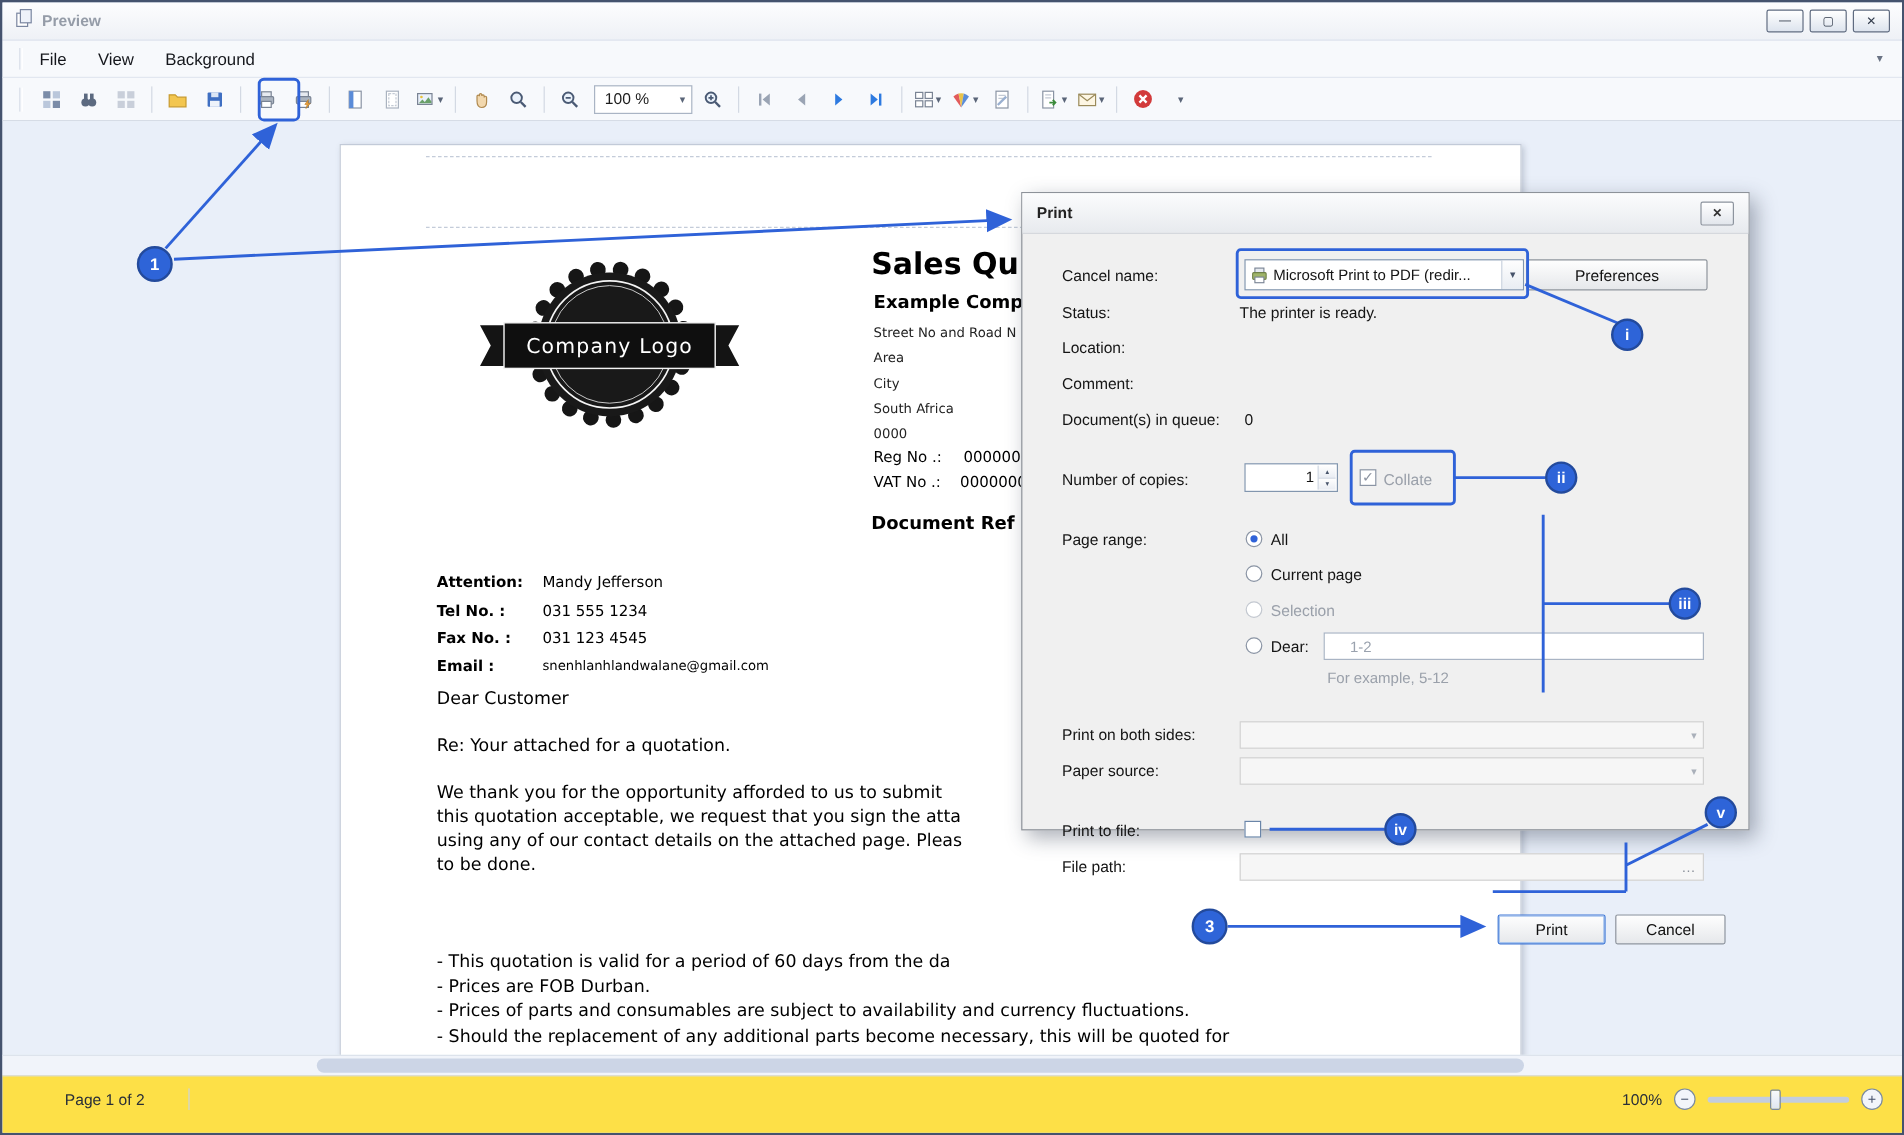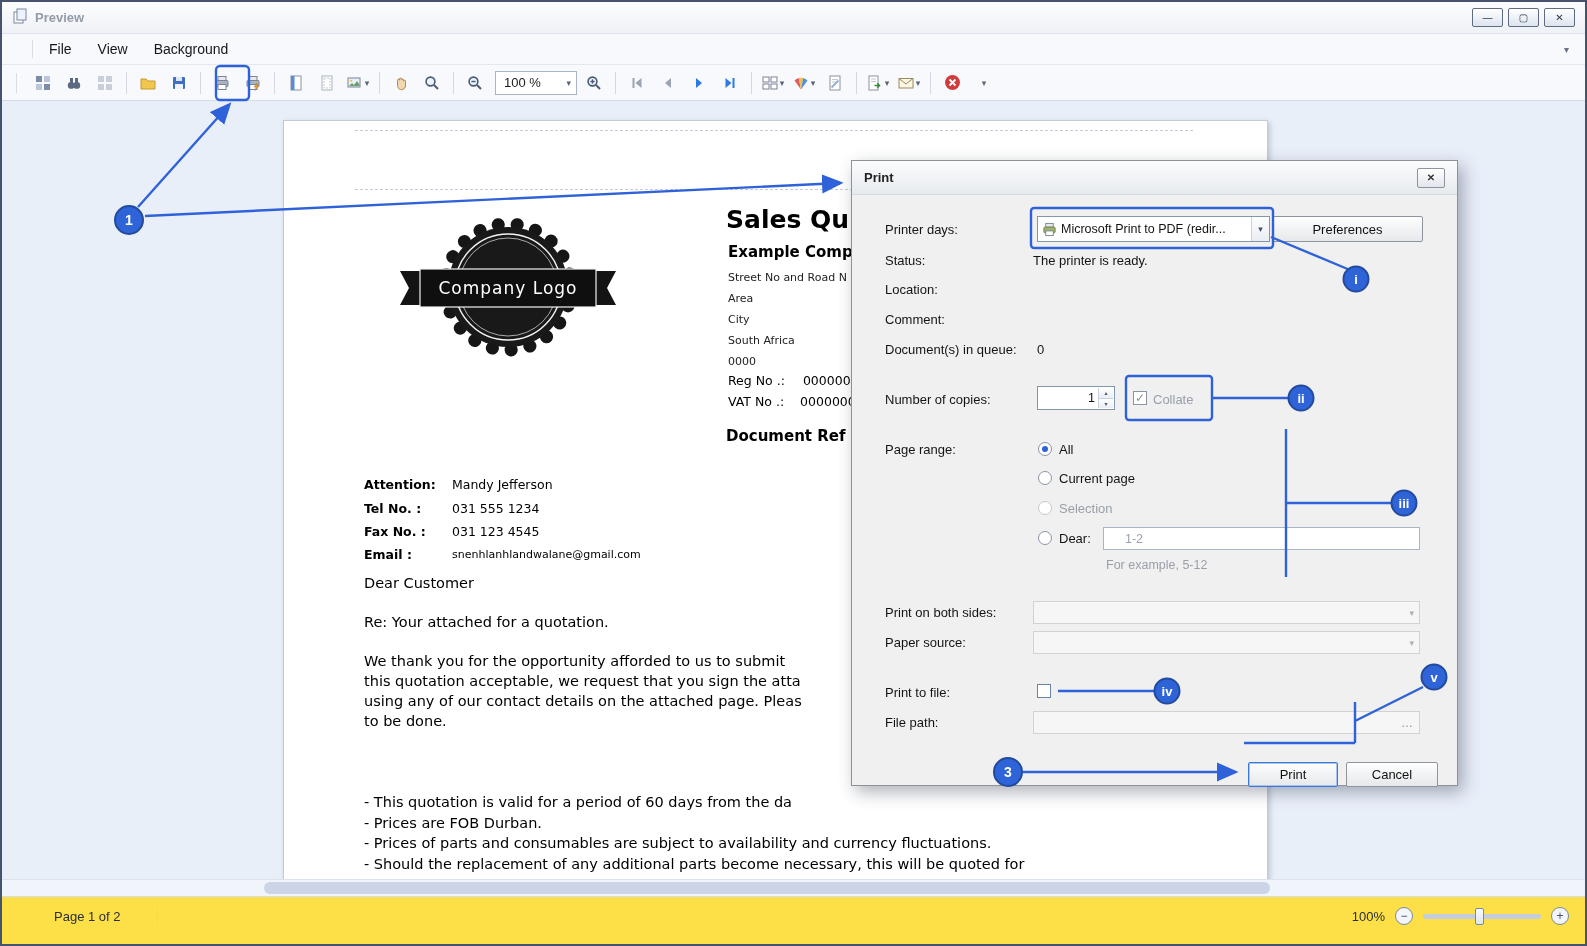--- a/index.html
+++ b/index.html
@@ -8,21 +8,21 @@
     font-family:"Liberation Sans",sans-serif;overflow:hidden;}
   
   .titlebar{position:absolute;left:0;top:0;right:0;height:32px;background:linear-gradient(#fdfdfe,#eef1f6);
     border-bottom:1px solid #dde2ec;display:flex;align-items:center;padding:0 10px;}
   .title-text{color:#959ca8;font-weight:bold;font-size:13px;margin-left:7px;}
   .win-controls{margin-left:auto;display:flex;gap:5px;}
   .win-btn{width:31px;height:19px;border:1px solid #5f6b80;border-radius:2px;background:linear-gradient(#ffffff,#dde4ee);
     display:flex;align-items:center;justify-content:center;font-size:10px;color:#2e3848;cursor:default;}
   
   .menubar{position:absolute;left:0;top:32px;right:0;height:31px;background:#f7f9fc;border-bottom:1px solid #e2e7f0;
-    display:flex;align-items:center;padding-left:30px;font-size:14px;color:#15171c;}
+    display:flex;align-items:center;padding-left:14px;font-size:14px;color:#15171c;}
   .menu-grip{width:3px;height:18px;border-left:1px solid #d8dee8;border-right:1px solid #fff;margin-right:14px;}
   .menu-item{margin-right:26px;cursor:default;}
   .menubar .right-chev{margin-left:auto;margin-right:16px;color:#6a7384;font-size:10px;}
   
   .toolbar{position:absolute;left:0;top:63px;right:0;height:36px;background:#f7f9fc;border-bottom:1px solid #d6dce6;
     display:flex;align-items:center;padding-left:14px;}
   .tgrip{width:3px;height:20px;border-left:1px solid #d8dee8;border-right:1px solid #fff;margin-right:10px;}
   .tbtn{height:28px;min-width:28px;display:flex;align-items:center;justify-content:center;border-radius:3px;margin-right:3px;cursor:default;}
   .tsep{width:1px;height:22px;background:#d3d9e3;margin:0 7px 0 4px;}
   .tchev{font-size:9px;color:#5a6578;margin-left:2px;}
@@ -40,21 +40,21 @@
   .addr{left:444px;top:146px;font-size:11px;line-height:21px;color:#222;}
   .regrow{font-size:12.5px;}
   .docref{left:442px;top:306px;font-size:15px;font-weight:bold;}
   .c-lbl{left:80px;font-size:12.5px;font-weight:bold;}
   .c-val{left:168px;font-size:12.5px;}
   .body-txt{font-size:14.5px;line-height:20px;}
   .cond-txt{font-size:14.5px;line-height:20.5px;}
   .hscroll{position:absolute;left:0;bottom:0;right:0;height:17px;background:#f1f4fa;border-top:1px solid #dde3ec;}
   .hthumb{position:absolute;left:262px;top:2px;width:1006px;height:12px;background:#ccd5e6;border-radius:6px;}
   
-  .dialog{position:absolute;left:849px;top:158px;width:607px;height:626px;background:#f0f0f0;border:1px solid #8d9299;
+  .dialog{position:absolute;left:849px;top:158px;width:607px;height:532px;background:#f0f0f0;border:1px solid #8d9299;
     box-shadow:5px 6px 16px rgba(40,50,70,.38);z-index:40;font-size:13px;color:#141414;}
   .dlg-title{position:absolute;left:0;top:0;right:0;height:34px;background:linear-gradient(#fbfcfd,#e7eaee);
     border-bottom:1px solid #d5d8dd;display:flex;align-items:center;padding:0 12px;font-weight:bold;color:#222;}
   .dlg-close{margin-left:auto;width:28px;height:20px;border:1px solid #8d949e;border-radius:2px;
     background:linear-gradient(#ffffff,#e2e6ec);display:flex;align-items:center;justify-content:center;font-size:10px;color:#333;}
   .dlbl,.dval{position:absolute;white-space:nowrap;}
   .gray{color:#9aa0aa;}
   .combo{position:absolute;background:#fff;border:1px solid #8296ae;display:flex;align-items:center;overflow:hidden;}
   .combo .ctext{font-size:12.5px;margin-left:4px;white-space:nowrap;}
   .chev-btn{margin-left:auto;width:18px;align-self:stretch;border-left:1px solid #c9d2de;display:flex;align-items:center;
@@ -396,21 +396,21 @@
   </div>
 
   <div class="dialog">
     <div class="dlg-title">
       <span>Print</span>
       <div class="dlg-close">
         <span>✕</span>
       </div>
     </div>
 
-    <span class="dlbl" style="left:33px;top:61px">Printer days:</span>
+    <span class="dlbl" style="left:33px;top:61px">Cancel name:</span>
     <div class="combo" style="left:185px;top:55px;width:233px;height:26px">
       <svg width="15" height="15" viewBox="0 0 16 16" style="margin-left:4px">
           <rect x="4" y="1.5" width="8" height="4" fill="#e6eaf0" stroke="#7a8494"></rect>
           <rect x="2" y="5.5" width="12" height="6" rx="1" fill="#9fb468" stroke="#6e8048"></rect>
           <rect x="4" y="9.5" width="8" height="5" fill="#fff" stroke="#7a8494"></rect>
         </svg>
       <span class="ctext">Microsoft Print to PDF (redir...</span>
       <span class="chev-btn">▾</span>
     </div>
     <div class="btn" style="left:420px;top:55px;width:151px;height:26px">

